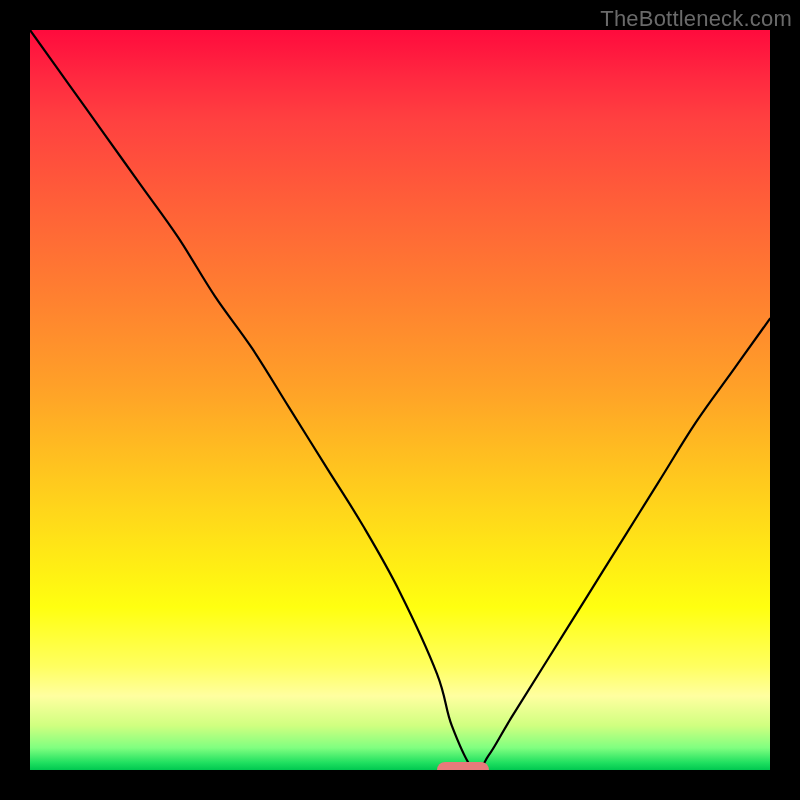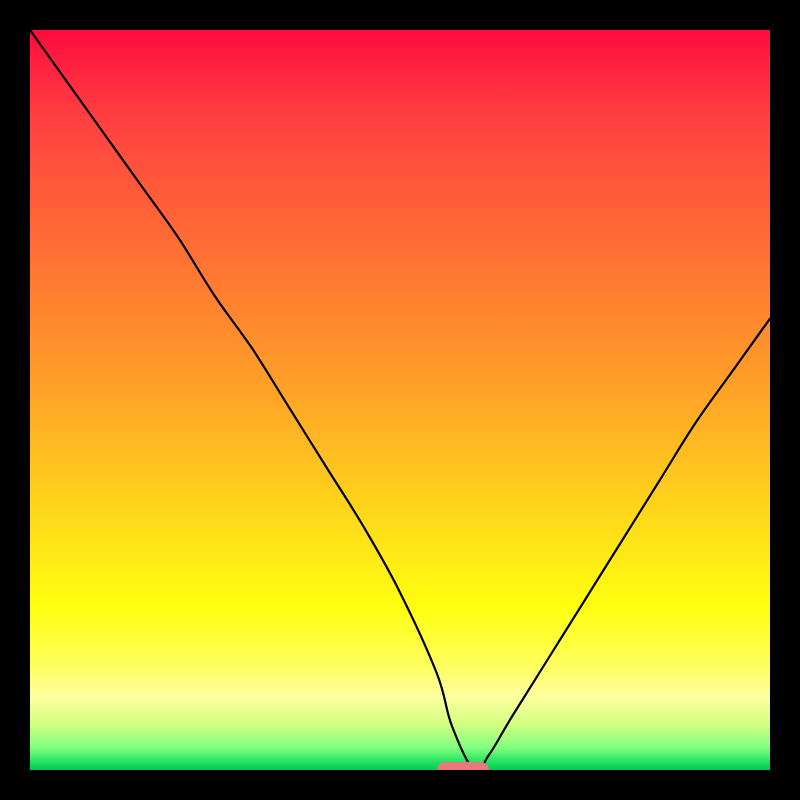--- a/index.html
+++ b/index.html
@@ -82,13 +82,14 @@
   <div class="plot-area">
     <div class="gradient-bg"></div>
 
     <svg class="curve" viewBox="0 0 740 740" preserveAspectRatio="none">
       <path id="curve-path" d="M 0 0 C 6.66 9.323999999999991, 23.68 33.15199999999995, 37 51.799999999999955 C 50.32 70.44799999999995, 60.68 84.95200000000003, 74 103.60000000000002 C 87.32 122.24800000000002, 97.68 136.75199999999998, 111 155.39999999999998 C 124.32 174.04799999999997, 134.68 187.22000000000006, 148 207.20000000000005 C 161.32 227.18000000000004, 171.68 246.42, 185 266.4 C 198.32 286.38, 208.68 298.22, 222 318.20000000000005 C 235.32 338.18000000000006, 245.68 356.088, 259 377.40000000000003 C 272.32 398.71200000000005, 282.68 415.288, 296 436.6 C 309.32 457.91200000000003, 319.68 473.15599999999995, 333 495.79999999999995 C 346.32 518.444, 356.68 535.76, 370 562.4 C 383.32 589.04, 397.67600000000004 619.824, 407.00000000000006 643.8 C 416.32400000000007 667.776, 415.14 678.284, 421.79999999999995 695.6 C 428.4599999999999 712.916, 437.34 734.672, 444 740 C 450.66 745.328, 452.14 734.524, 458.8 725.2 C 465.46000000000004 715.8760000000001, 470.344 705.5160000000001, 481 688.2 C 491.656 670.884, 504.68 650.312, 518 629 C 531.32 607.688, 541.68 591.112, 555 569.8 C 568.32 548.4879999999999, 578.68 531.912, 592 510.6 C 605.32 489.288, 615.68 472.712, 629 451.4 C 642.32 430.08799999999997, 652.68 412.18000000000006, 666 392.20000000000005 C 679.32 372.22, 689.68 359.048, 703 340.4 C 716.32 321.75199999999995, 733.34 297.92400000000004, 740 288.6" fill="none" stroke="#000" stroke-width="2.2" stroke-linecap="round" stroke-linejoin="round"></path>
     </svg>
 
     <div id="min-marker" class="marker" style="left: 407px; width: 51.8px; top: 732px; height: 16px; background: rgb(231, 123, 123);"></div>
   </div>
 
+  <div class="watermark">TheBottleneck.com</div>
 </div>
 
 </body></html>

